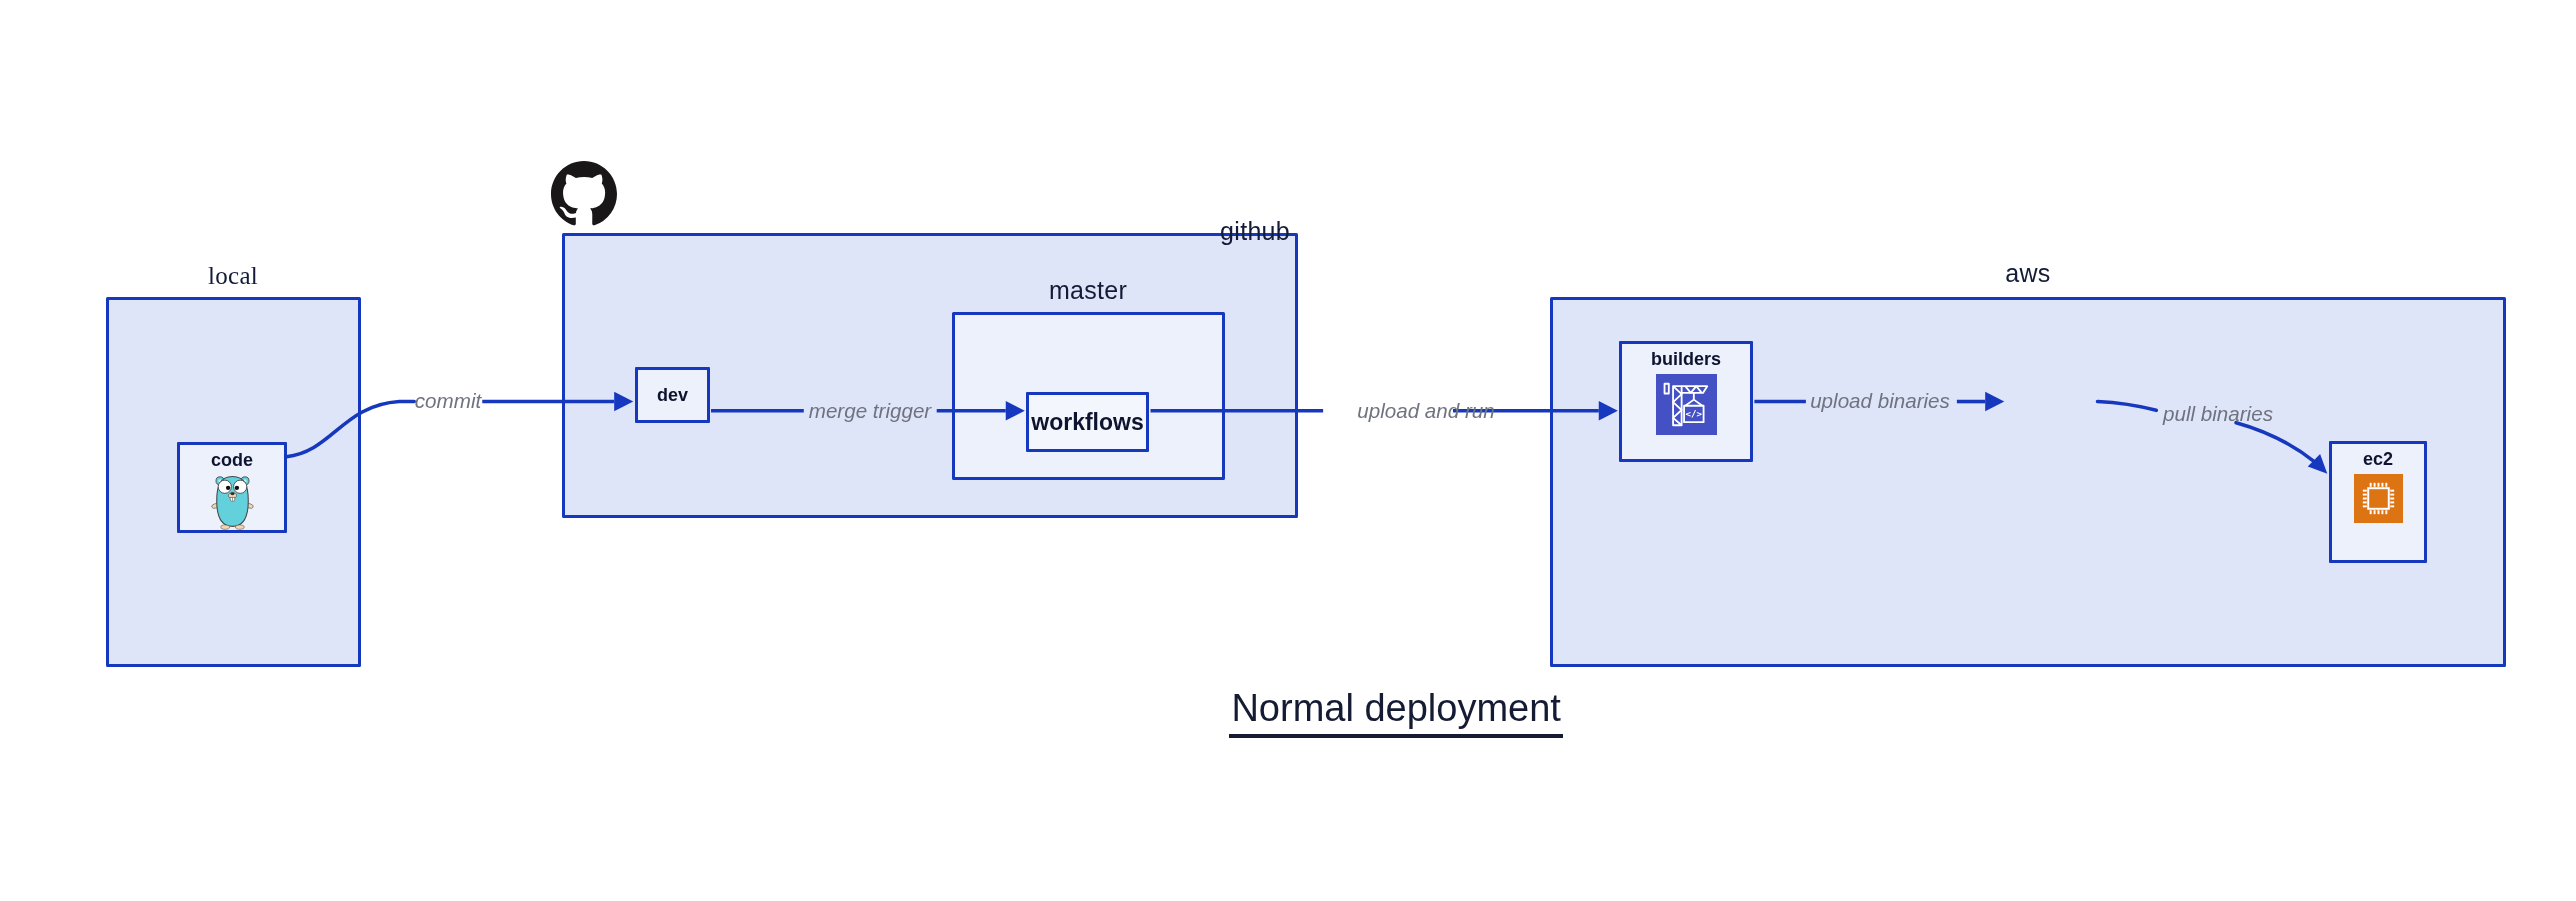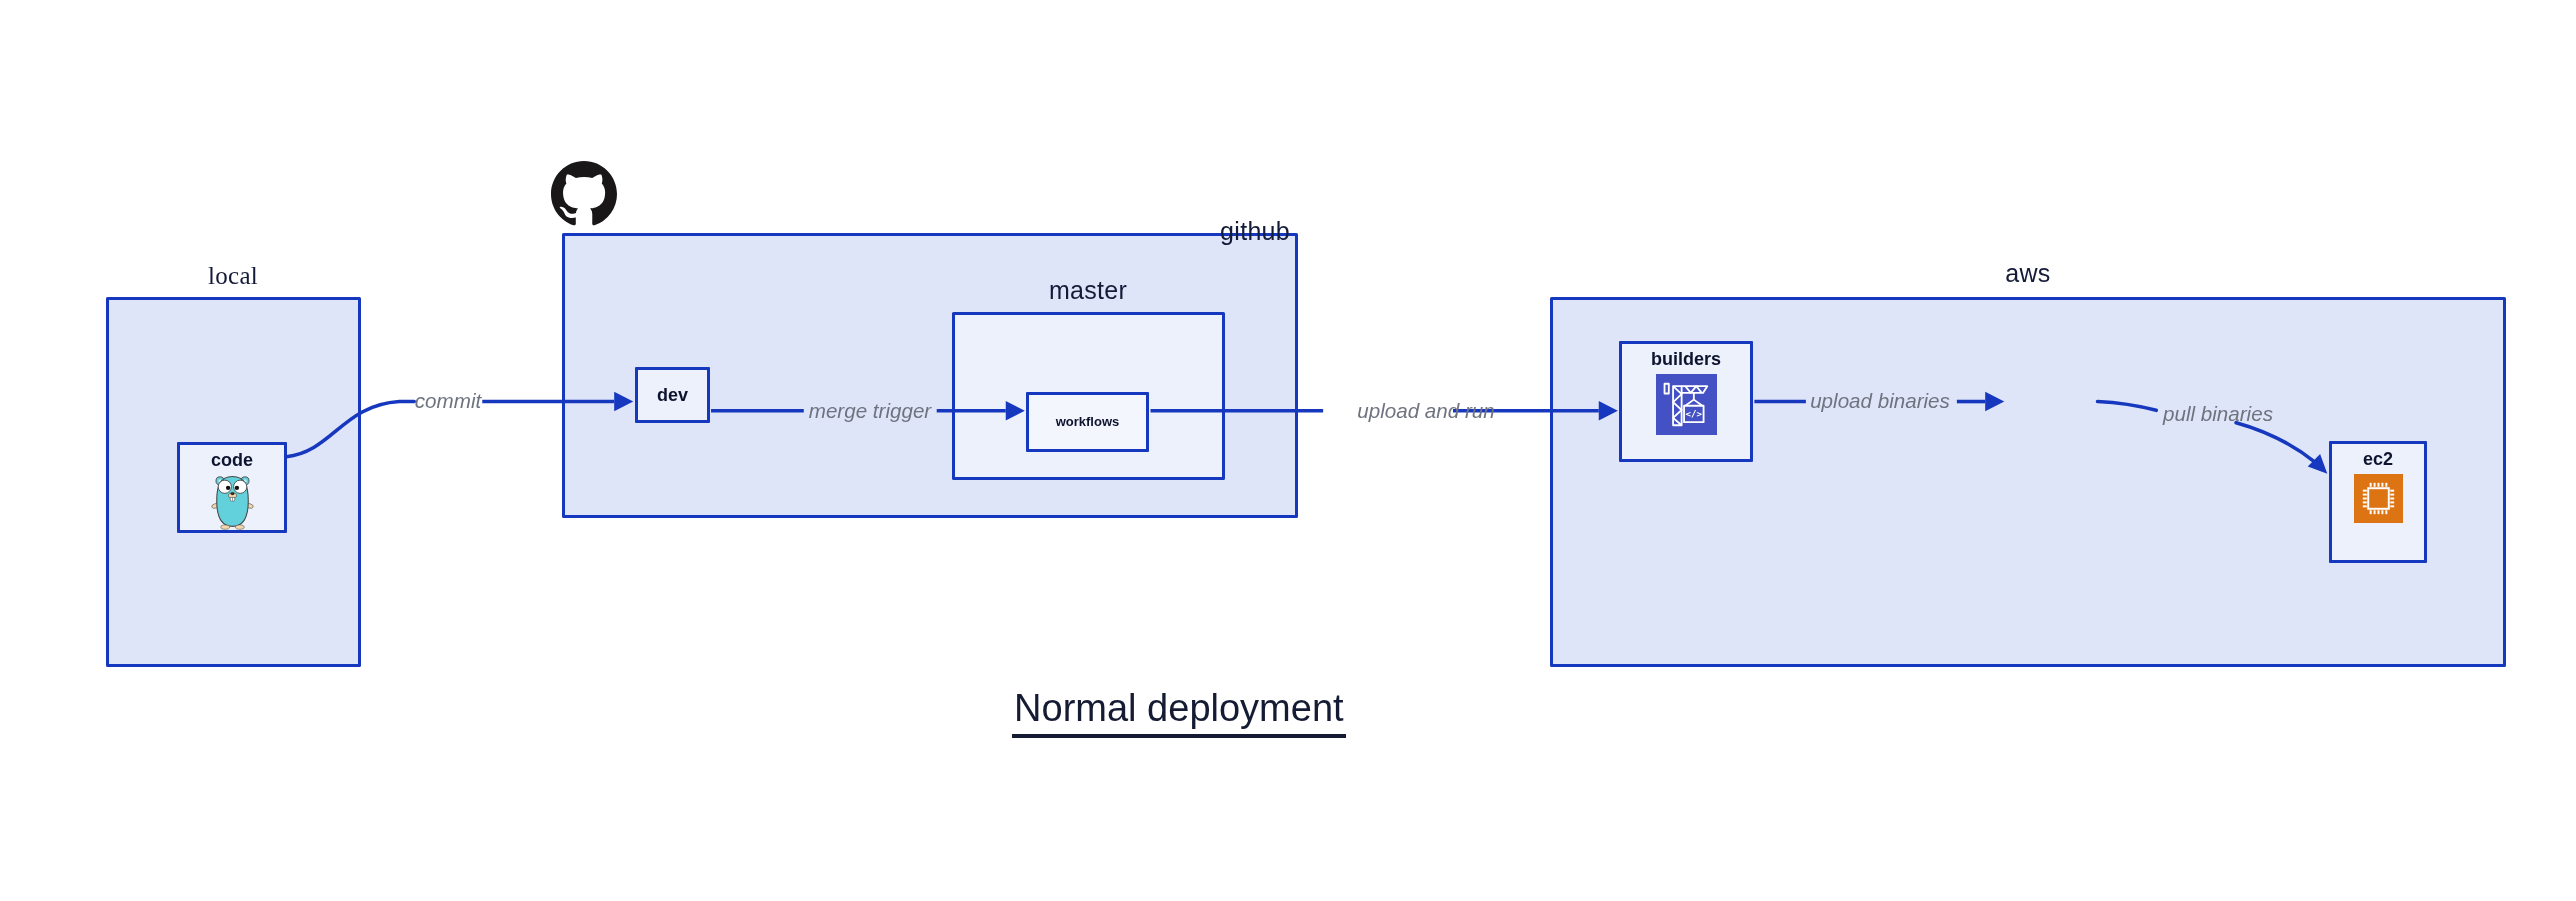--- a/index.html
+++ b/index.html
@@ -76,24 +76,24 @@
     color: #6e737f;
     white-space: nowrap;
     z-index: 4;
   }
   .octocat {
     position: absolute;
     z-index: 2;
   }
   .diagram-title {
     position: absolute;
-    left: 1012px;
+    left: 1048px;
     top: 689px;
     width: 515px;
-    text-align: left;
+    text-align: right;
     z-index: 4;
   }
   .diagram-title span {
     display: inline-block;
     font-size: 38px;
     color: #141b33;
     border-bottom: 4.6px solid #141b33;
     padding: 0 2.1px 5.2px 2.1px;
     line-height: 1.05;
   }
@@ -145,21 +145,21 @@
       <ellipse cx="40" cy="142" rx="12" ry="6" fill="#f3d6ad" stroke="#4a4a4a" stroke-width="1.5"></ellipse>
       <ellipse cx="80" cy="142" rx="12" ry="6" fill="#f3d6ad" stroke="#4a4a4a" stroke-width="1.5"></ellipse>
     </svg>
   </div>
 
   <div class="node centered" style="left:635px; top:367px; width:75px; height:56px;">
     <div class="node-label">dev</div>
   </div>
 
   <div class="node centered lighter" style="left:1026px; top:392px; width:123px; height:60px; z-index:2;">
-    <div class="node-label" style="font-size:13px;">workflows</div>
+    <div class="node-label" style="font-size:23px;">workflows</div>
   </div>
 
   <div class="node" style="left:1619px; top:341px; width:134px; height:121px;">
     <div class="node-label">builders</div>
     <svg class="node-icon" width="61" height="61" viewBox="0 0 100 100" aria-hidden="true">
       <rect width="100" height="100" fill="#4451c4"></rect>
       <g stroke="#ffffff" stroke-width="3" fill="none" stroke-linejoin="round">
         <rect x="14" y="16" width="7" height="16"></rect>
         <path d="M28 20 H42 V84 H28 Z"></path>
         <path d="M28 20 L42 33 L28 46 L42 59 L28 72 L42 84"></path>

